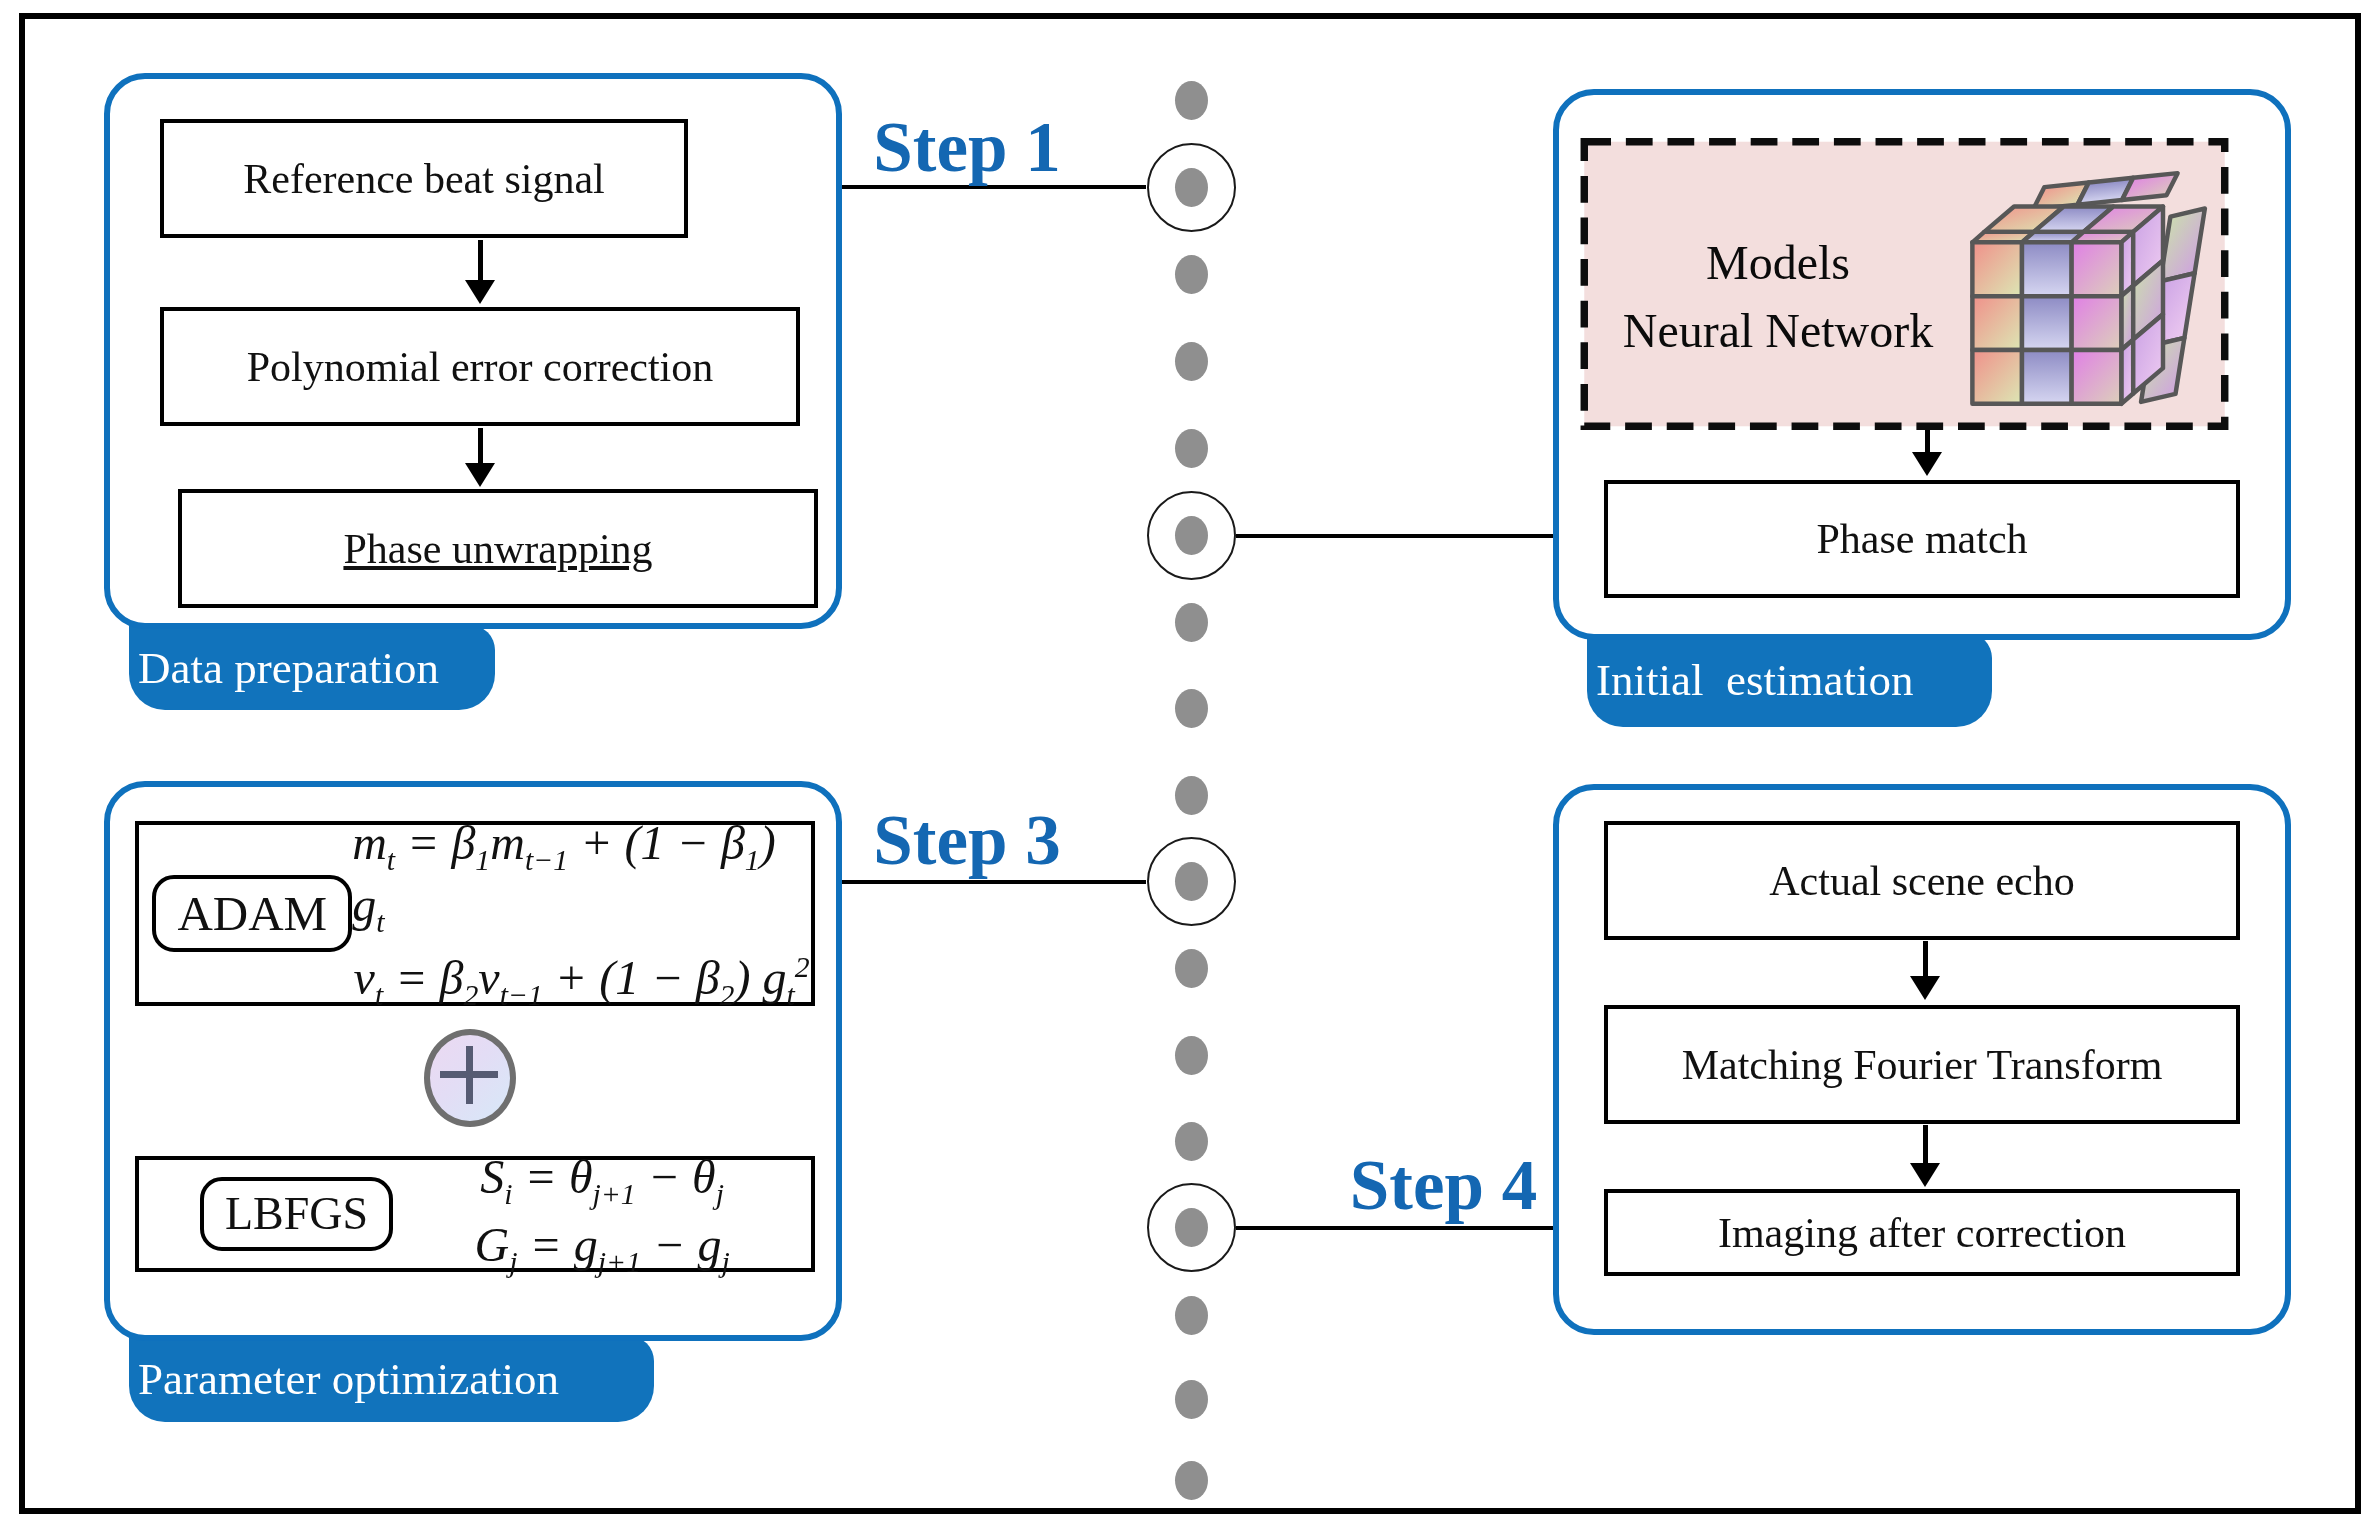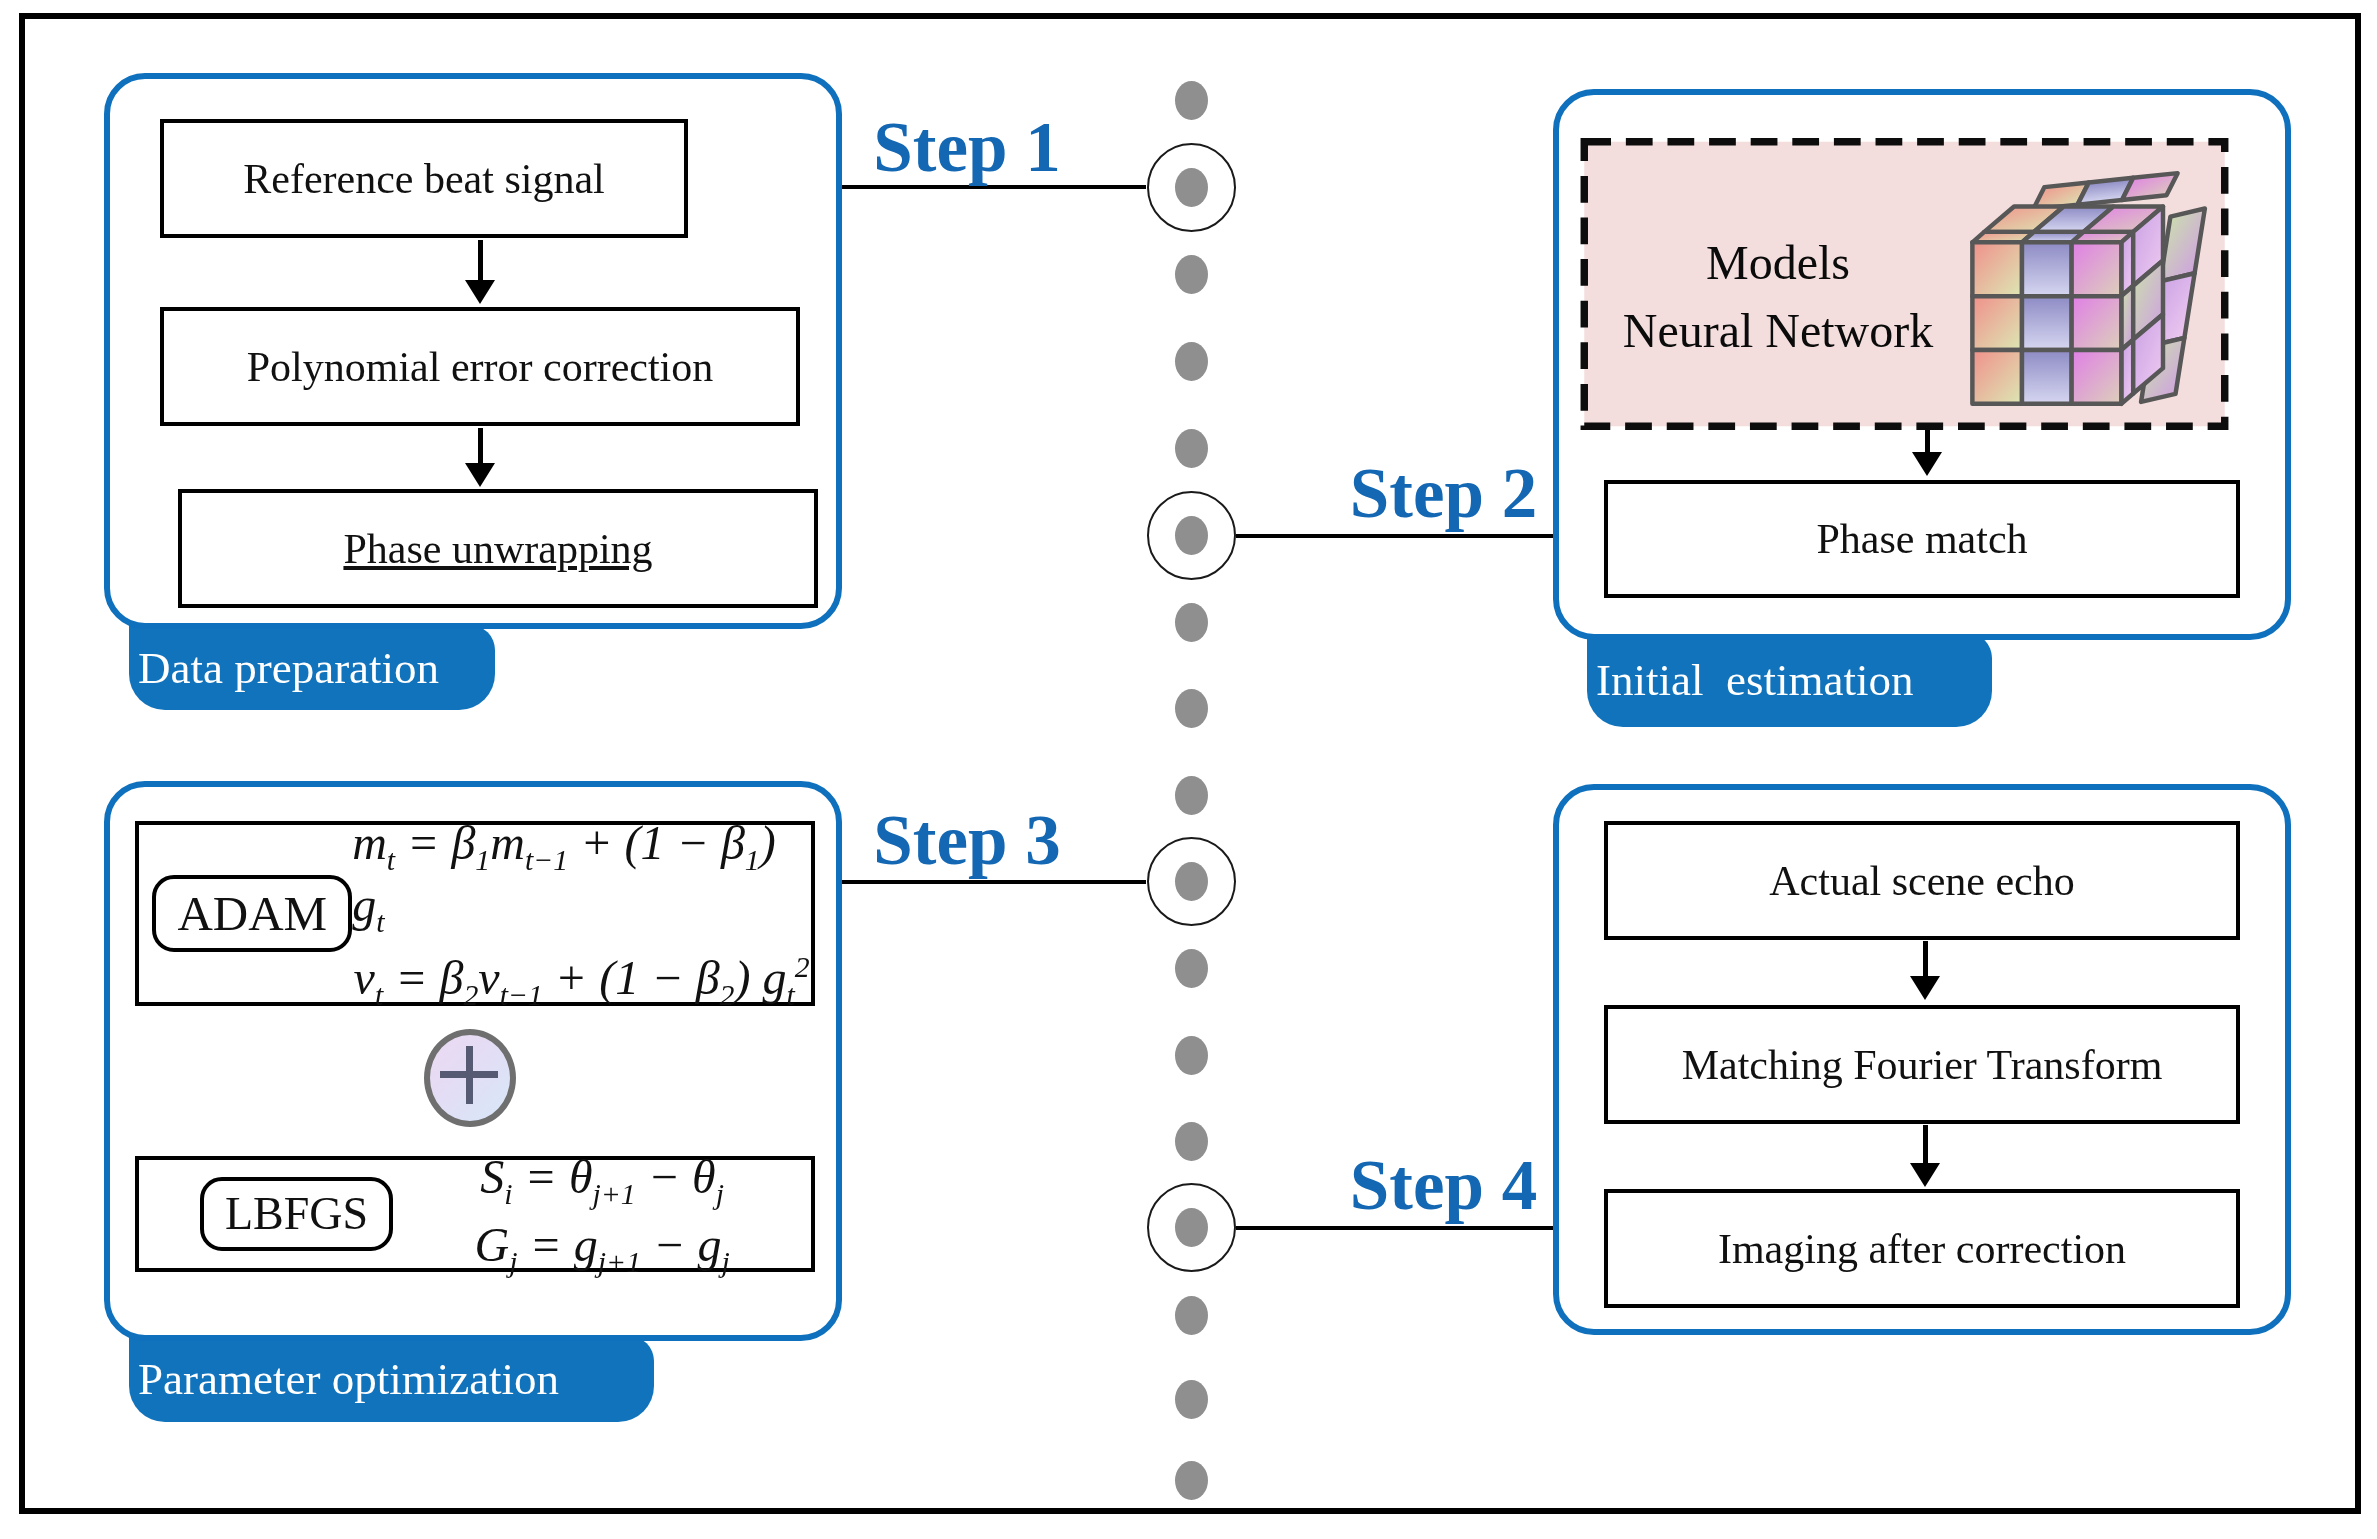--- a/index.html
+++ b/index.html
@@ -207,21 +207,21 @@
 
   <div class="panel" style="left:1553px;top:784px;width:738px;height:551px;"></div>
   <div class="fbox" style="left:1604px;top:821px;width:636px;height:119px;">
     <span>Actual scene echo</span>
   </div>
   <div class="varrow" style="left:1923px;top:941px;height:37px;"></div>
   <div class="fbox" style="left:1604px;top:1005px;width:636px;height:119px;">
     <span>Matching Fourier Transform</span>
   </div>
   <div class="varrow" style="left:1923px;top:1125px;height:40px;"></div>
-  <div class="fbox" style="left:1604px;top:1189px;width:636px;height:119px;">
+  <div class="fbox" style="left:1604px;top:1189px;width:636px;height:87px;">
     <span>Imaging after correction</span>
   </div>
 
   <div id="dots">
       <div class="dot" style="left: 1175px; top: 81px;"></div>
       <div class="dot" style="left: 1175px; top: 255px;"></div>
       <div class="dot" style="left: 1175px; top: 342px;"></div>
       <div class="dot" style="left: 1175px; top: 429px;"></div>
       <div class="dot" style="left: 1175px; top: 603px;"></div>
       <div class="dot" style="left: 1175px; top: 689px;"></div>
@@ -246,18 +246,17 @@
       <div class="dot"></div>
     </div>
   <div class="node-circle" style="left:1147px;top:837px;">
       <div class="dot"></div>
     </div>
   <div class="node-circle" style="left:1147px;top:1183px;">
       <div class="dot"></div>
     </div>
 
   <div class="step-label" style="left:848px;top:112px;width:238px;">Step 1</div>
-  <div class="step-label" style="left:1332px;top:458px;width:223px;">Step 2</div>
   <div class="step-label" style="left:848px;top:805px;width:238px;">Step 3</div>
   <div class="step-label" style="left:1332px;top:1150px;width:223px;">Step 4</div>
 
 </div>
 
 
 </body></html>

